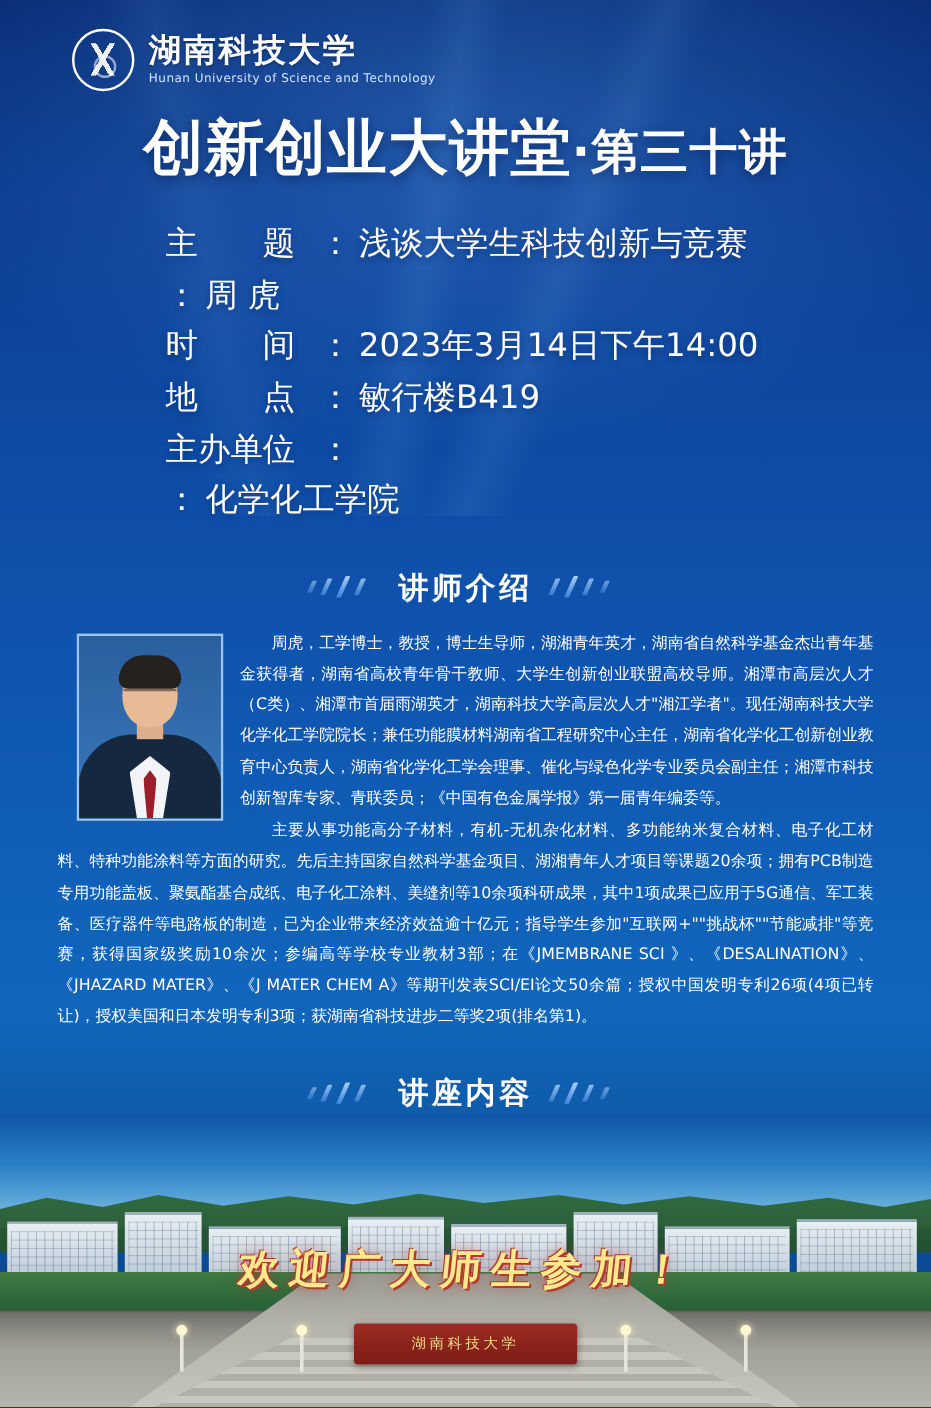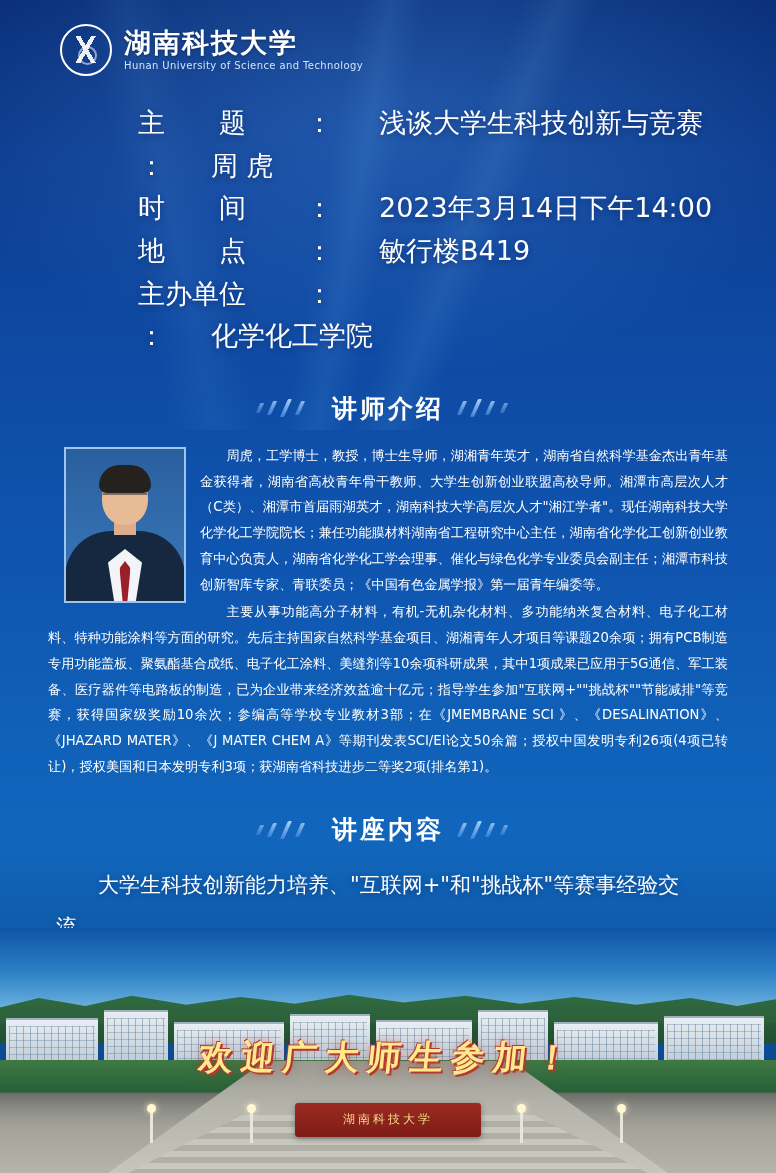--- a/index.html
+++ b/index.html
@@ -109,21 +109,20 @@
     margin: 26px 0 0 0;
     padding-left: 138px;
     color: #ffffff;
   }
   .info-row {
     display: flex;
     align-items: baseline;
     font-size: 27px;
     line-height: 1.58;
     text-shadow: 0 2px 6px rgba(0,20,70,.45);
-    gap: 40px;
   }
   .info-label {
     width: 128px;
     flex: none;
     display: flex;
     justify-content: space-between;
     letter-spacing: 0;
   }
   .info-label.wide {
     letter-spacing: 0;
@@ -346,20 +345,23 @@
   <div class="rays"></div>
 
   <div class="logo-row">
     <div class="logo-mark"></div>
     <div class="logo-text">
       <div class="logo-cn">湖南科技大学</div>
       <div class="logo-en">Hunan University of Science and Technology</div>
     </div>
   </div>
 
+  <div class="main-title">
+    <span>创新创业大讲堂</span><span class="sub">·</span><span class="sub">第三十讲</span>
+  </div>
 
   <div class="info">
     <div class="info-row">
       <span class="info-label wide">主　　题</span>
       <span class="info-colon">：</span>
       <span class="info-value">浅谈大学生科技创新与竞赛</span>
     </div>
     <div class="info-row">
       <span class="info-colon">：</span>
       <span class="info-value">周 虎</span>

